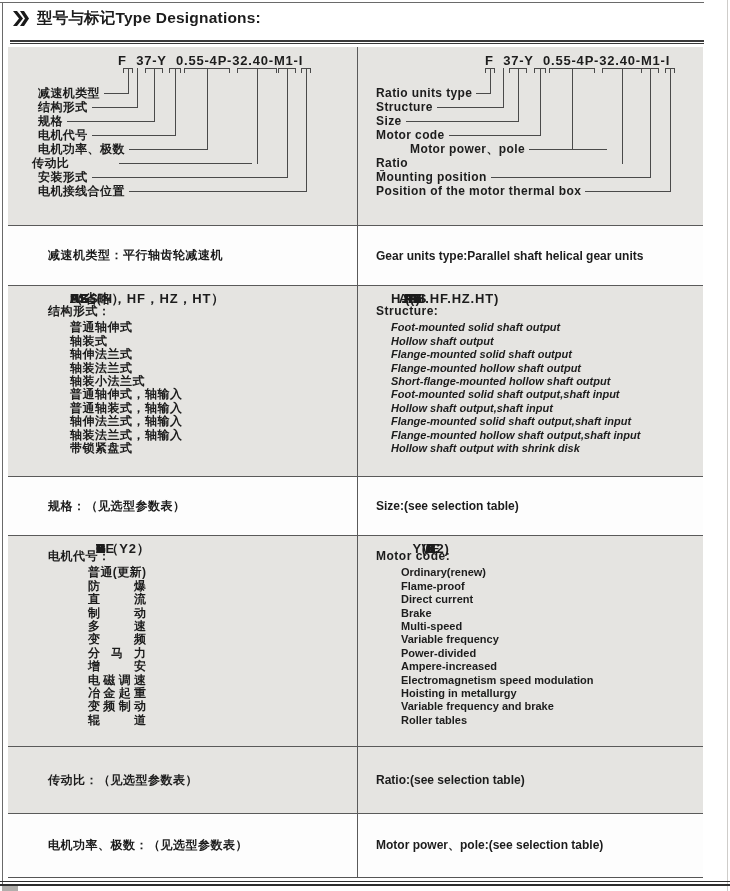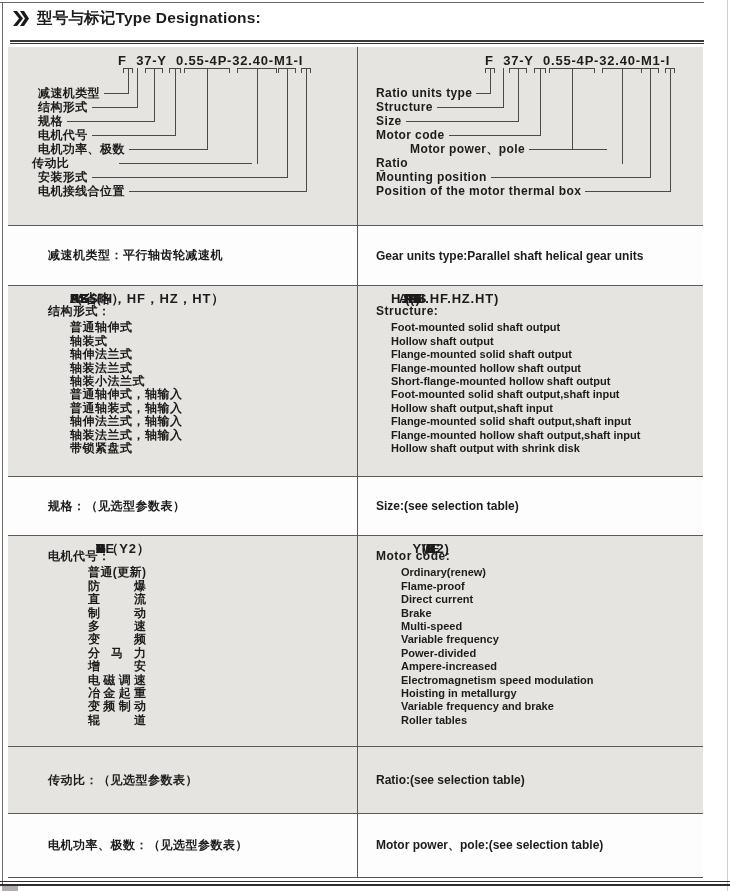--- a/index.html
+++ b/index.html
@@ -42,21 +42,21 @@
   .lh{font-size:12px;line-height:13.4px;letter-spacing:0.5px;}
   .items{margin-top:3px;}
   .item{display:flex;line-height:13.4px;font-size:12px;align-items:baseline;}
   #structure-zh{left:0;width:349px;padding:19px 0 0 40px;}
   #structure-zh .items{padding-left:22px;}
   #structure-zh .name{min-width:72px;padding-right:6px;white-space:nowrap;letter-spacing:0.5px;}
   #structure-zh .code{white-space:nowrap;}
   #structure-en{left:350px;width:345px;padding:19px 4px 0 18px;}
   #structure-en .items{padding-left:15px;}
   #structure-en .item{font-size:11px;}
-  #structure-en .name{white-space:nowrap;}
+  #structure-en .name{white-space:nowrap;font-style:italic;}
   #structure-en .code{margin-left:auto;min-width:44px;text-align:center;white-space:nowrap;}
   #motor-zh{left:0;width:349px;padding:14px 0 0 40px;}
   #motor-zh .items{padding-left:40px;}
   #motor-zh .name{display:inline-block;width:58px;text-align:justify;text-align-last:justify;white-space:nowrap;}
   #motor-zh .code{margin-left:8px;white-space:nowrap;}
   #motor-en{left:350px;width:345px;padding:14px 26px 0 18px;}
   #motor-en .items{padding-left:25px;}
   #motor-en .item{font-size:11px;}
   #motor-en .name{white-space:nowrap;}
   #motor-en .code{margin-left:auto;min-width:60px;text-align:center;white-space:nowrap;}

